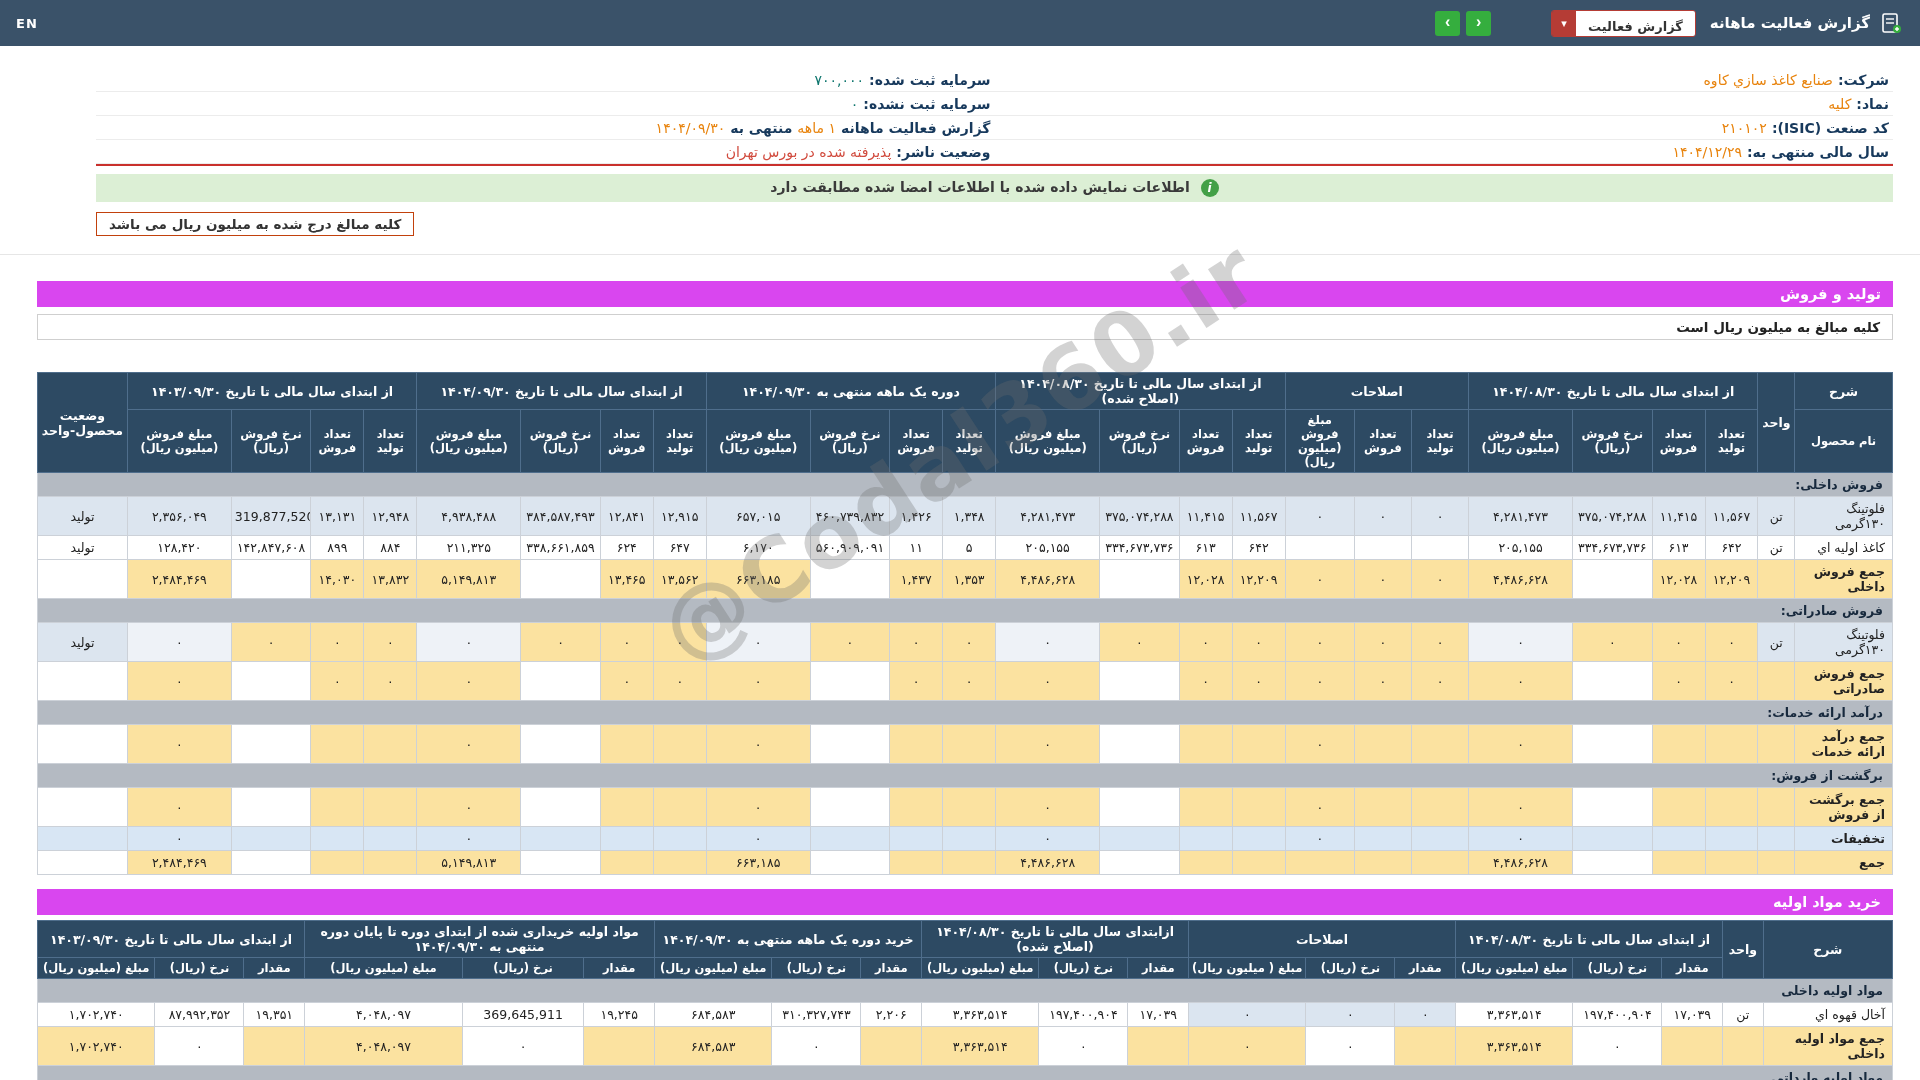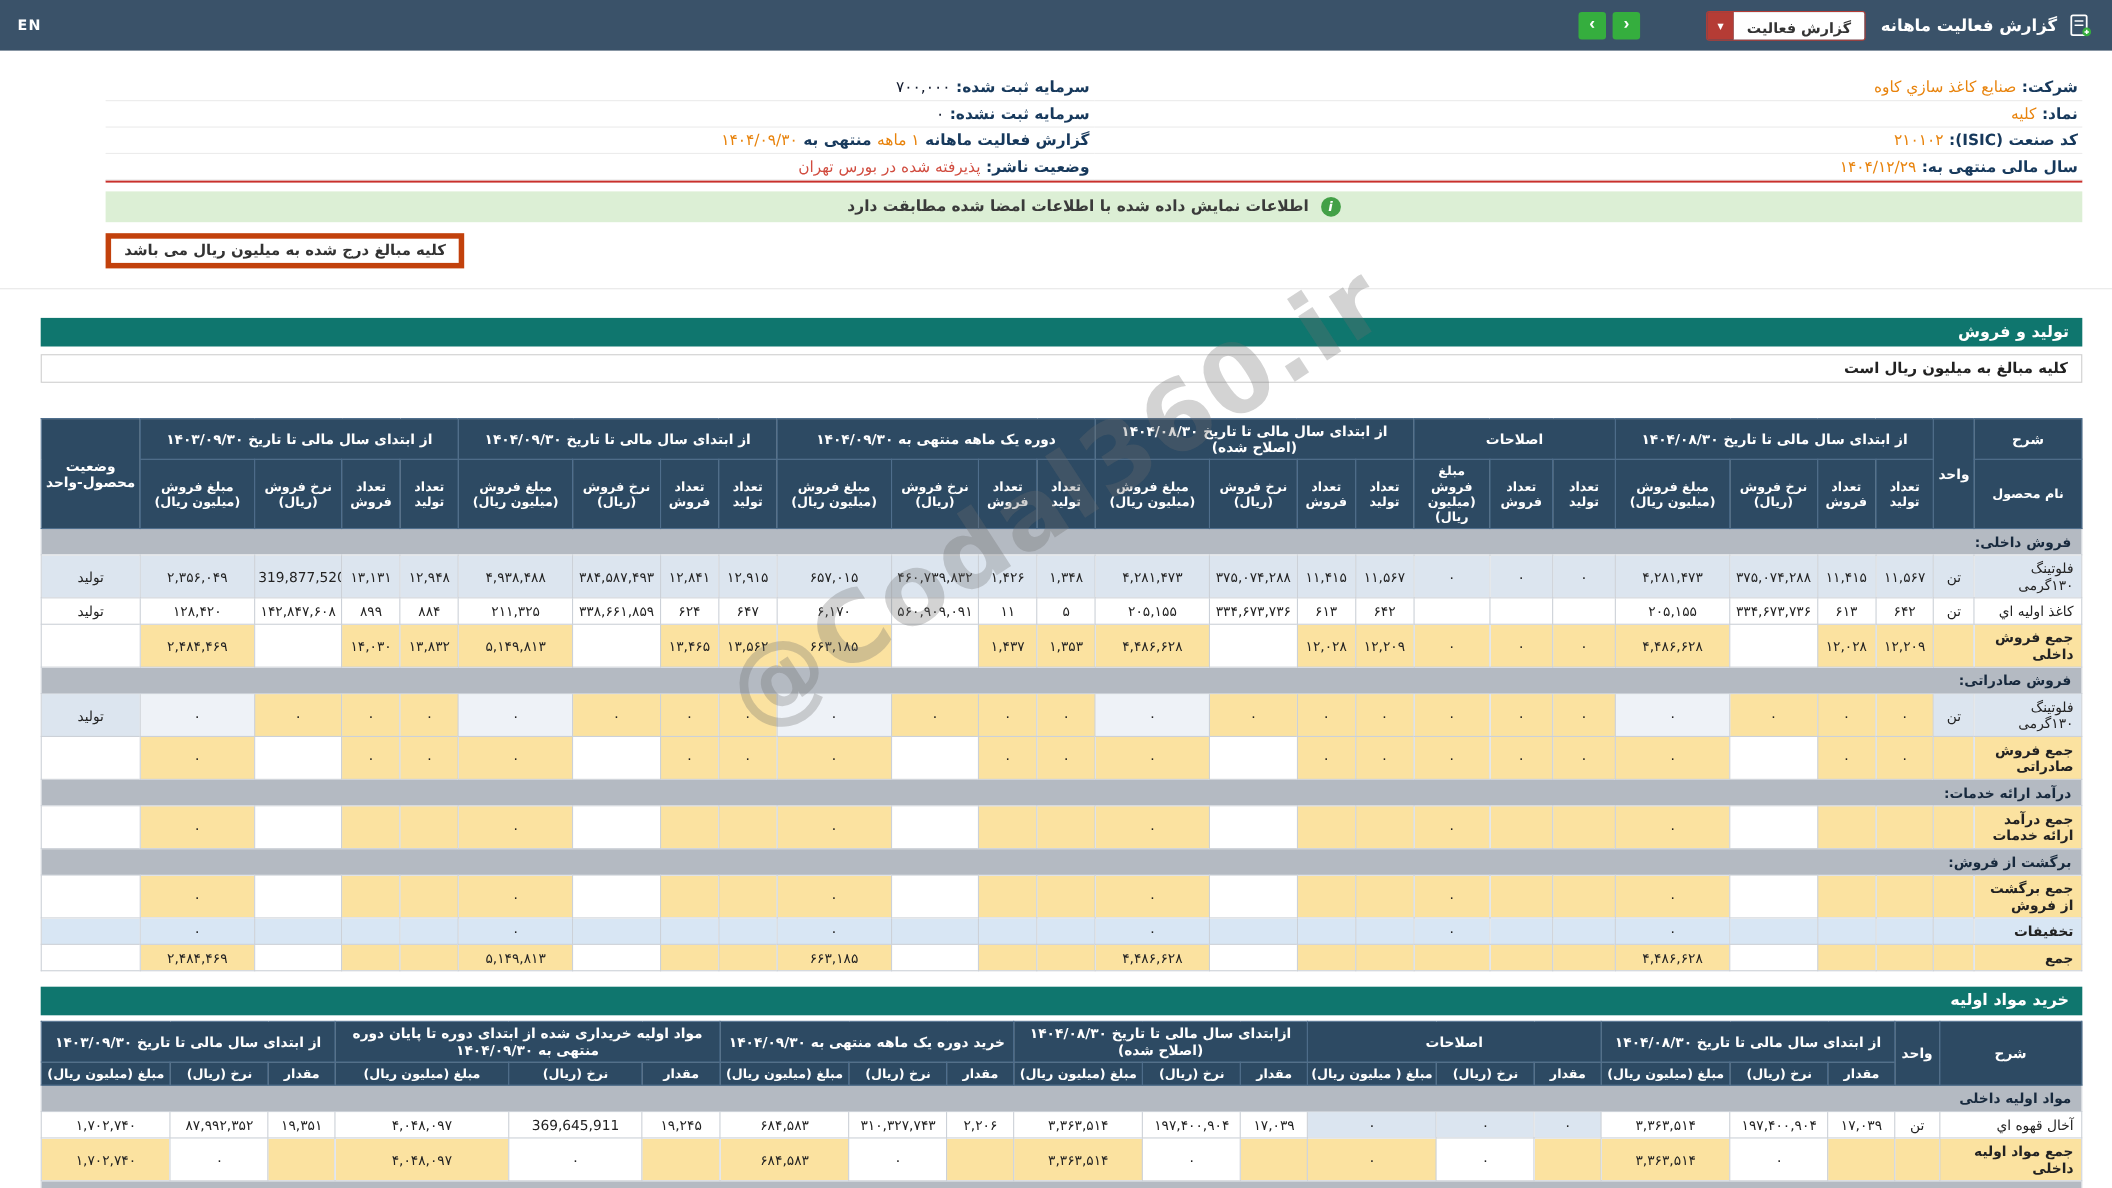--- a/index.html
+++ b/index.html
@@ -17,36 +17,36 @@
   .nav-btns { display: inline-flex; gap: 6px; margin-left: 8px; }
   .nav-btn { width: 25px; height: 25px; background: #35ae3e; border: none; border-radius: 3px; color: #fff; font-size: 16px; font-weight: bold; line-height: 1; cursor: pointer; direction: ltr; unicode-bidi: bidi-override; display: flex; align-items: center; justify-content: center; padding-bottom: 3px; }
   .tb-spacer { flex: 1; }
   .tb-en { font-size: 13px; font-weight: bold; letter-spacing: 1px; cursor: pointer; direction: ltr; }
 
   
   .content-info { margin: 22px 27px 0 96px; display: grid; grid-template-columns: 1fr 1fr; grid-template-rows: repeat(4, auto); grid-auto-flow: column; border-bottom: 2px solid #c9302c; }
   .info-item { display: flex; align-items: center; gap: 5px; min-height: 24px; padding: 2px 4px; border-bottom: 1px solid #ececec; font-size: 14px; }
   .info-label { font-weight: bold; color: #17395c; white-space: nowrap; }
   .v-link { color: #e8830c; }
-  .v-plain { color: #0f172a; }
+  .v-plain { color: #0f766e; }
   .v-status { color: #d14b3e; }
   .ltr { direction: ltr; unicode-bidi: embed; display: inline-block; }
 
   
   .banner { margin: 8px 27px 0 96px; background: #dcefd5; padding: 5px 20px; text-align: center; font-size: 14px; font-weight: bold; color: #3a3a3a; }
   .banner-icon { display: inline-flex; width: 18px; height: 18px; background: #43a047; color: #fff; border-radius: 50%; align-items: center; justify-content: center; font-size: 12px; font-style: italic; font-weight: bold; vertical-align: middle; margin-left: 6px; }
 
   
   .note-row { margin: 10px 27px 0 96px; display: flex; justify-content: flex-end; }
-  .note-box { border: 5px solid #c2410c; background: #fff; padding: 3px 12px; font-size: 13.5px; font-weight: bold; color: #333; }
+  .note-box { border: 1px solid #c2410c; background: #fff; padding: 3px 12px; font-size: 13.5px; font-weight: bold; color: #333; }
   .full-divider { border-bottom: 1px solid #e6e6e6; margin-top: 18px; }
 
   
   .sec { margin: 0 27px 0 37px; }
-  .sec-header { background: #0f766e; color: #fff; font-weight: bold; font-size: 14.5px; padding: 5px 12px; text-align: right; }
+  .sec-header { background: #d946ef; color: #fff; font-weight: bold; font-size: 14.5px; padding: 5px 12px; text-align: right; }
   .sec-header.production { margin-top: 26px; }
   .sec-header.purchases { margin-top: 14px; }
   .sec-subnote { margin-top: 7px; border: 1px solid #cfcfcf; background: #fff; padding: 4px 12px; font-size: 13.5px; font-weight: bold; color: #222; text-align: right; }
 
   
   table { border-collapse: collapse; width: 100%; table-layout: fixed; }
   #t-production { margin-top: 32px; }
   #t-purchases { margin-top: 5px; }
   th { background: #2d4a63; color: #fff; border: 1px solid #4f6e8c; text-align: center; vertical-align: middle; padding: 3px 2px; font-size: 12.5px; font-weight: bold; }
   th.th-sub { font-size: 11.5px; }

